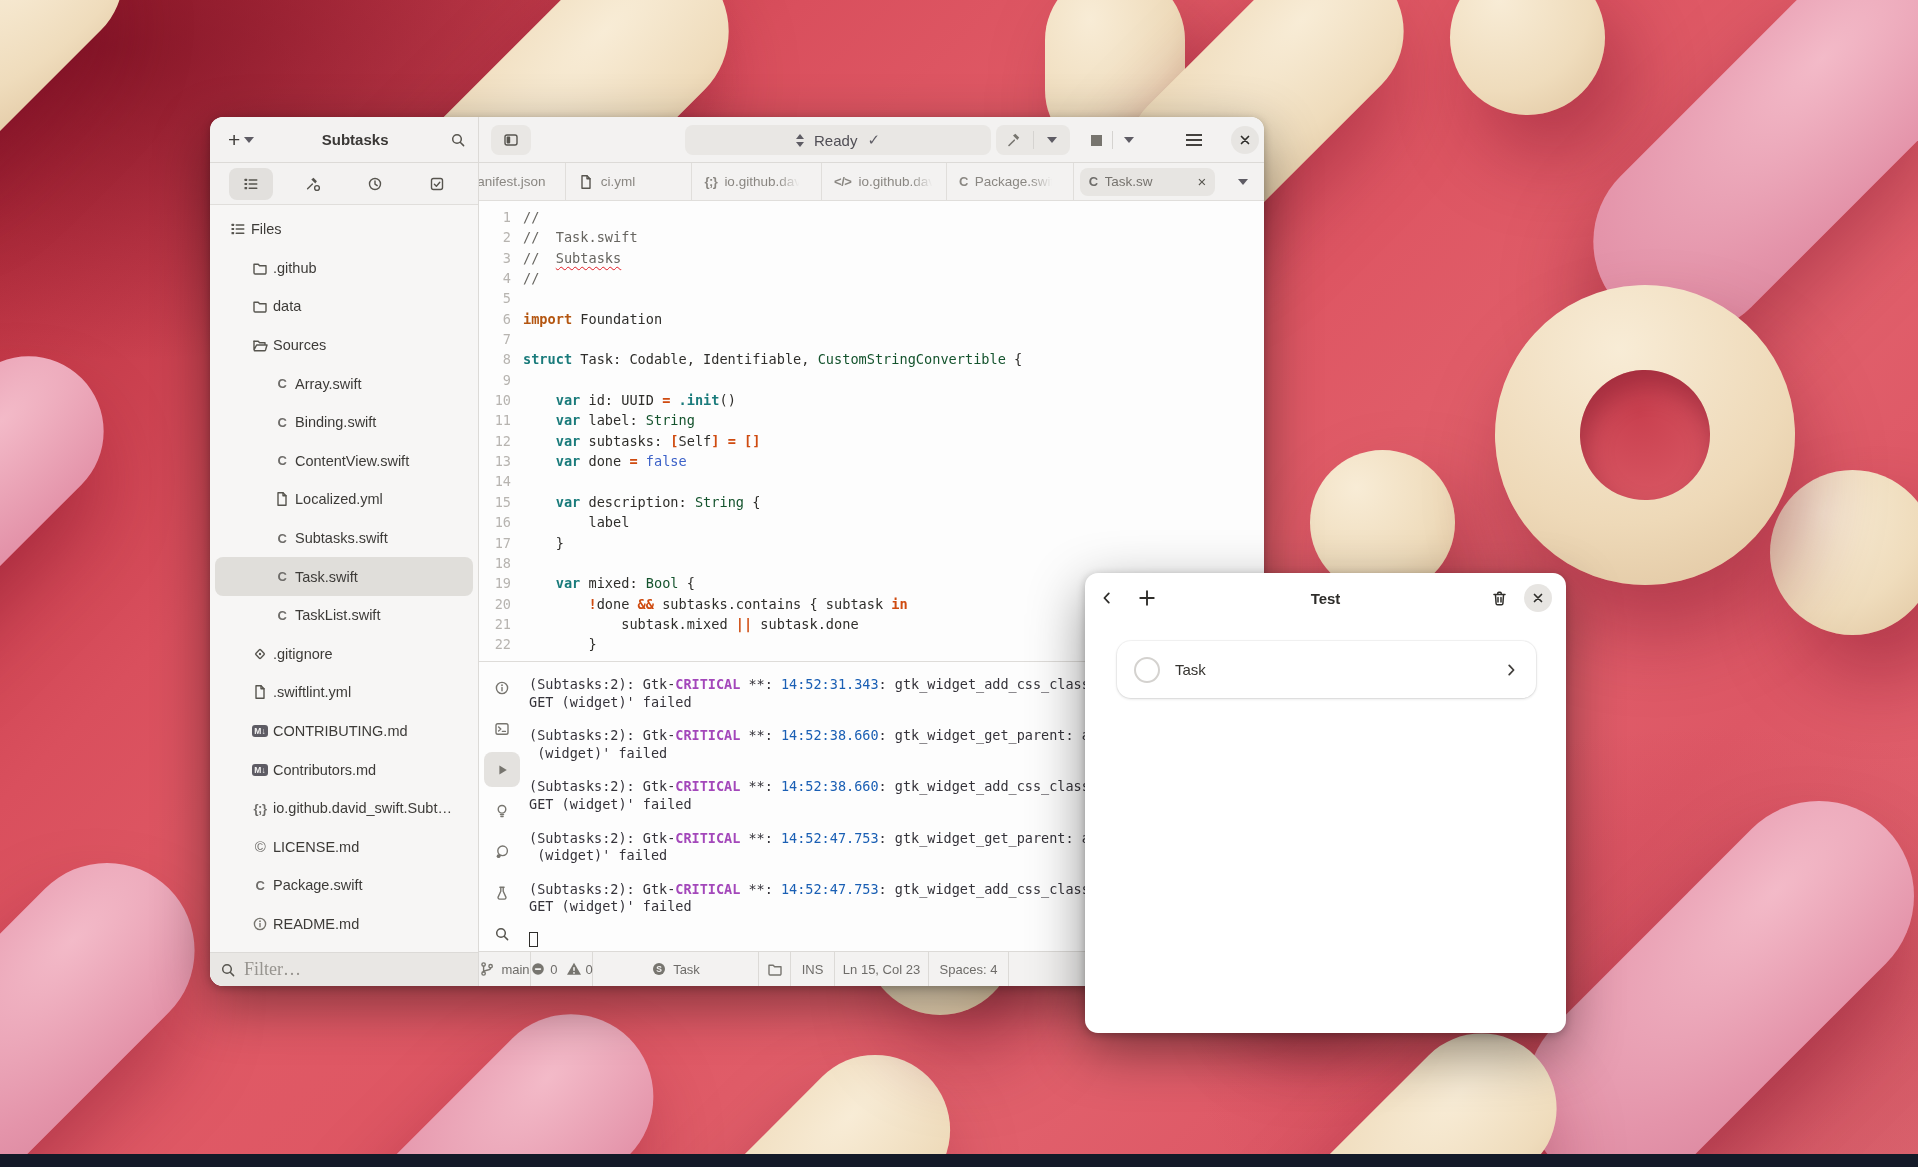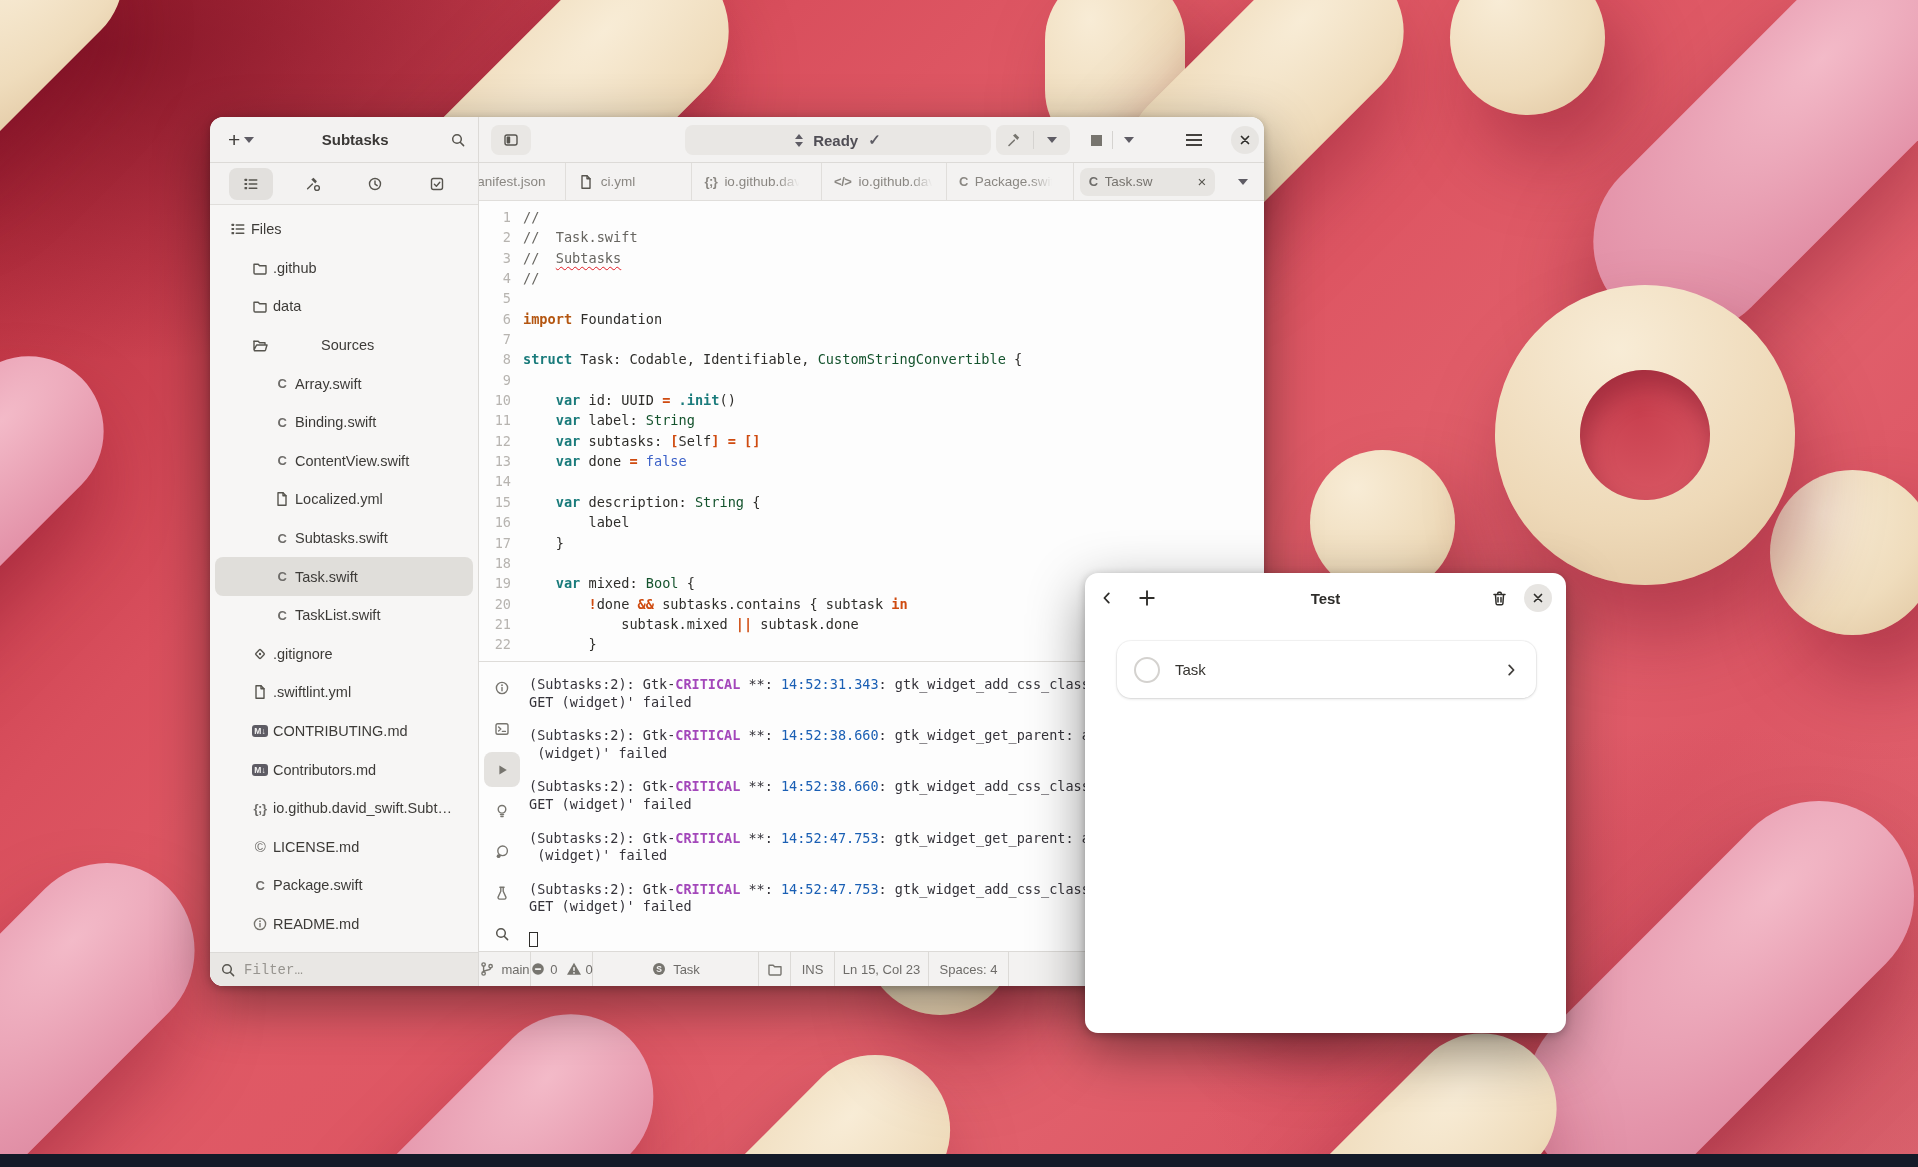--- a/index.html
+++ b/index.html
@@ -47,21 +47,21 @@
   
   #builder-window { left:210px; top:117px; width:1054px; height:869px; background:#fdfdfd; display:flex; flex-direction:column; overflow:hidden; }
   #builder-header { height:46px; flex:0 0 46px; background:#f3f2f1; border-bottom:1px solid #dcdad7; display:flex; border-radius:13px 13px 0 0; }
   .hdr-left { width:269px; flex:0 0 269px; border-right:1px solid #dcdad7; display:flex; align-items:center; padding:0 12px; }
   .hdr-right { flex:1; position:relative; }
   .flatbtn { display:flex; align-items:center; justify-content:center; border-radius:7px; color:#5e5c64; }
   .new-btn { gap:4px; padding:4px 6px; }
   .plus-glyph { font-size:21px; line-height:18px; font-weight:400; color:#3f3d3a; }
   .caret { width:0; height:0; border-left:5px solid transparent; border-right:5px solid transparent; border-top:6px solid #5e5c64; }
   #builder-title { flex:1; text-align:center; font-size:15px; font-weight:700; color:#3a3836; }
-  .pillbtn { position:absolute; top:8px; height:30px; background:#e9e7e4; border-radius:8px; display:flex; align-items:center; justify-content:center;font-weight:bold; }
+  .pillbtn { position:absolute; top:8px; height:30px; background:#e9e7e4; border-radius:8px; display:flex; align-items:center; justify-content:center; }
   #sidebar-toggle { left:12px; width:40px; }
   #omnibar { left:206px; width:306px; display:flex; align-items:center; gap:10px; padding:0 12px; }
   .sort-arrows { display:flex; flex-direction:column; gap:3px; }
   .tri-up { width:0;height:0;border-left:4.5px solid transparent;border-right:4.5px solid transparent;border-bottom:5.5px solid #5e5c64; }
   .tri-dn { width:0;height:0;border-left:4.5px solid transparent;border-right:4.5px solid transparent;border-top:5.5px solid #5e5c64; }
   #omnibar-status { font-size:15px; color:#504e55; }
   .checkmark { color:#5e5c64; font-size:15px; }
   #build-group { left:517px; width:74px; }
   .vdiv { width:1px; height:18px; background:#d5d3d0; }
   #stop-group { left:601px; width:64px; position:absolute; top:8px; height:30px; display:flex; align-items:center; justify-content:space-evenly; }
@@ -76,21 +76,21 @@
   #panel-rail { height:42px; flex:0 0 42px; background:#f3f2f1; border-bottom:1px solid #e0dedb; display:flex; align-items:center; justify-content:space-around; padding:0 10px; }
   .rail-tab { width:44px; height:32px; border-radius:8px; display:flex; align-items:center; justify-content:center; color:#57554f; }
   .rail-tab.active { background:#e2e0dd; }
   #file-tree { flex:1; overflow:hidden; padding-top:5px; }
   .tree-row { height:38.6px; display:flex; align-items:center; font-size:14.5px; color:#3d3b38; border-radius:8px; margin:0 5px; }
   .tree-row .ticon { width:26px; display:flex; justify-content:center; color:#57554f; flex:0 0 26px; }
   .tree-row.selected { background:#e0deda; }
   .txticon { font-weight:600; color:#6e6c69; font-size:13px; letter-spacing:-0.5px; }
   .md-badge { background:#5e5c64; color:#f6f5f4; font-size:8.5px; font-weight:700; border-radius:3px; padding:1px 2.5px; letter-spacing:0; }
   #filter-bar { height:34px; flex:0 0 34px; background:#e9e7e4; border-top:1px solid #dcdad7; display:flex; align-items:center; padding:0 10px; gap:8px; border-radius:0 0 0 13px; }
-  #filter-input { border:none; outline:none; background:transparent; font-size:14px; color:#be185d; flex:1; font-family:Liberation Mono, monospace; }
+  #filter-input { border:none; outline:none; background:transparent; font-size:18px; color:#be185d; flex:1; font-family:Liberation Serif, serif; }
   #filter-input::placeholder { color:#97948f; }
 
   #editor-col { flex:1; display:flex; flex-direction:column; min-width:0; }
   #tab-bar { height:38px; flex:0 0 38px; background:#f3f2f1; border-bottom:1px solid #e0dedb; display:flex; align-items:stretch; }
   .tab { display:flex; align-items:center; gap:7px; padding:0 12px; border-right:1px solid #e0dedb; font-size:13.5px; color:#8a8782; overflow:hidden; white-space:nowrap; }
   .tab .ticon { color:#8a8782; flex:0 0 auto; }
   .tab-label { overflow:hidden; }
   .tab.fade .tab-label { -webkit-mask-image:linear-gradient(90deg,#000 70%,transparent 98%); mask-image:linear-gradient(90deg,#000 70%,transparent 98%); }
   .tab.clip-left { padding-left:0; }
   .tab.clip-left .tab-label { margin-left:-13px; }
@@ -308,21 +308,21 @@
             <span>.github</span>
           </div>
           <div class="tree-row" style="padding-left: 32px;">
             <span class="ticon">
               <svg width="16" height="16" viewBox="0 0 16 16" fill="none" stroke="#57554f" stroke-width="1.4" stroke-linecap="round" stroke-linejoin="round">
                 <path d="M2 4.2 h4.2 l1.4 1.6 H14 v7 a1.2 1.2 0 0 1 -1.2 1.2 H3.2 A1.2 1.2 0 0 1 2 12.8 Z"></path>
               </svg>
             </span>
             <span>data</span>
           </div>
-          <div class="tree-row" style="padding-left: 32px; gap: 48px;">
+          <div class="tree-row" style="padding-left: 32px;">
             <span class="ticon">
               <svg width="16" height="16" viewBox="0 0 16 16" fill="none" stroke="#57554f" stroke-width="1.4" stroke-linecap="round" stroke-linejoin="round">
                 <path d="M2 4.2 h4.2 l1.4 1.6 H13 v1.6"></path>
                 <path d="M2 12.8 V4.2 M2.4 13.8 h10 a1.2 1.2 0 0 0 1.1 -0.8 L15 8 H4.6 L2 12.8"></path>
               </svg>
             </span>
             <span>Sources</span>
           </div>
           <div class="tree-row" style="padding-left: 54px;">
             <span class="ticon">

